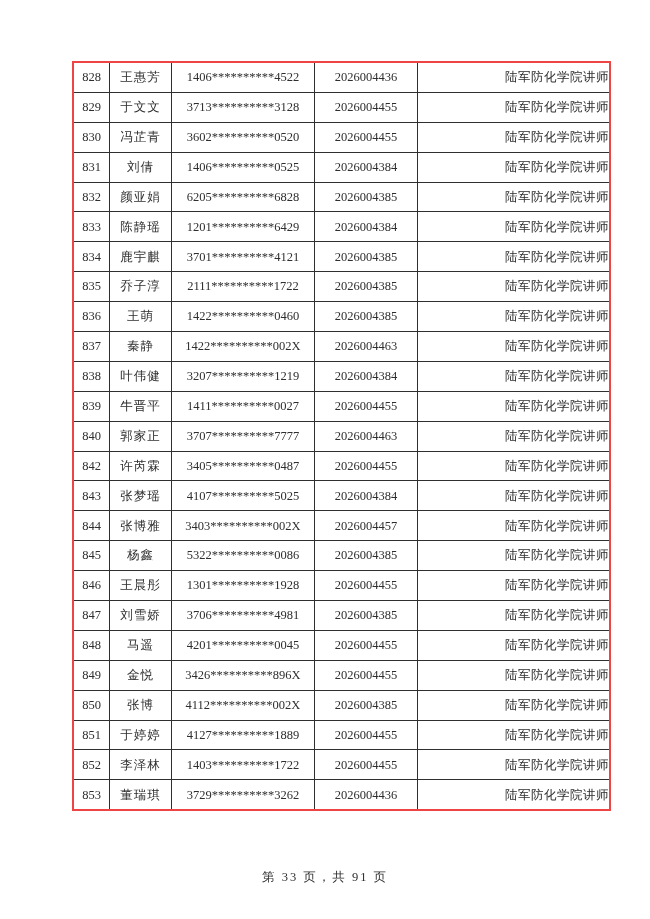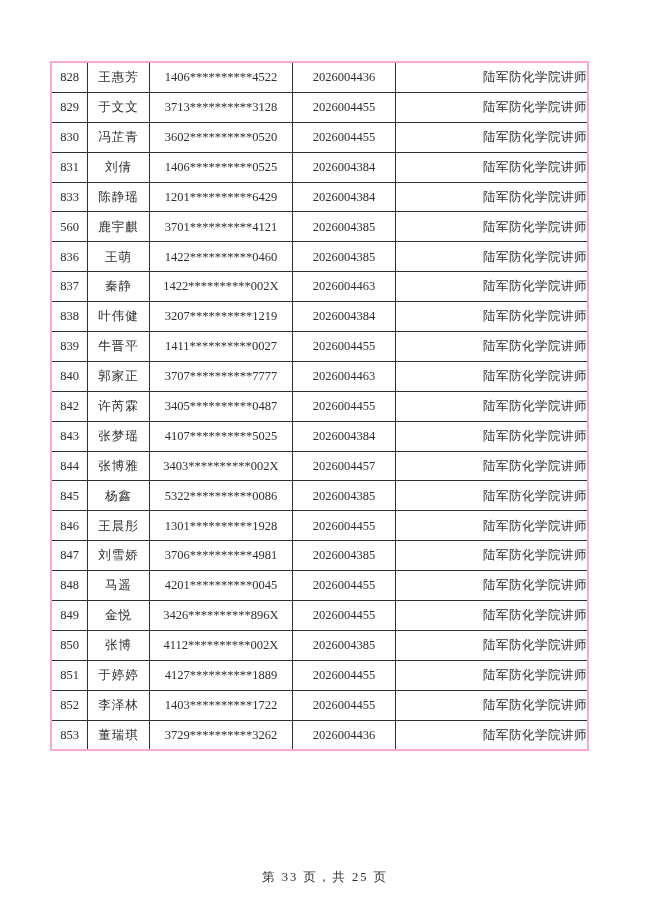--- a/index.html
+++ b/index.html
@@ -11,26 +11,26 @@
     position: relative;
     width: 650px;
     height: 919px;
     background: #ffffff;
     font-family: "Liberation Serif", "DejaVu Serif", serif;
     color: #2e2e2e;
     overflow: hidden;
   }
   table.roster {
     position: absolute;
-    left: 50px;
+    left: 72px;
     top: 61px;
     width: 527px;
     border-collapse: collapse;
     table-layout: fixed;
-    border: 2px solid #f9a8d4;
+    border: 2px solid #ef4444;
   }
   table.roster td {
     border: 1px solid #2f2f2f;
     height: 28.9px;
     padding: 0;
     font-size: 12.5px;
     line-height: 1;
     text-align: center;
     vertical-align: middle;
     color: #2e2e2e;
@@ -82,30 +82,44 @@
       <td class="col-title">陆军防化学院讲师</td>
     </tr>
         <tr>
       <td class="col-no">831</td>
       <td class="col-name">刘倩</td>
       <td class="col-id">1406**********0525</td>
       <td class="col-code">2026004384</td>
       <td class="col-title">陆军防化学院讲师</td>
     </tr>
         <tr>
+      <td class="col-no">832</td>
+      <td class="col-name">颜亚娟</td>
+      <td class="col-id">6205**********6828</td>
+      <td class="col-code">2026004385</td>
+      <td class="col-title">陆军防化学院讲师</td>
+    </tr>
+        <tr>
       <td class="col-no">833</td>
       <td class="col-name">陈静瑶</td>
       <td class="col-id">1201**********6429</td>
       <td class="col-code">2026004384</td>
       <td class="col-title">陆军防化学院讲师</td>
     </tr>
         <tr>
-      <td class="col-no">560</td>
+      <td class="col-no">834</td>
       <td class="col-name">鹿宇麒</td>
       <td class="col-id">3701**********4121</td>
+      <td class="col-code">2026004385</td>
+      <td class="col-title">陆军防化学院讲师</td>
+    </tr>
+        <tr>
+      <td class="col-no">835</td>
+      <td class="col-name">乔子淳</td>
+      <td class="col-id">2111**********1722</td>
       <td class="col-code">2026004385</td>
       <td class="col-title">陆军防化学院讲师</td>
     </tr>
         <tr>
       <td class="col-no">836</td>
       <td class="col-name">王萌</td>
       <td class="col-id">1422**********0460</td>
       <td class="col-code">2026004385</td>
       <td class="col-title">陆军防化学院讲师</td>
     </tr>
@@ -217,15 +231,15 @@
         <tr>
       <td class="col-no">853</td>
       <td class="col-name">董瑞琪</td>
       <td class="col-id">3729**********3262</td>
       <td class="col-code">2026004436</td>
       <td class="col-title">陆军防化学院讲师</td>
     </tr>
       </tbody>
   </table>
 
-  <div class="footer">第 33 页，共 25 页</div>
+  <div class="footer">第 33 页，共 91 页</div>
 
 </div>
 
 </body></html>

